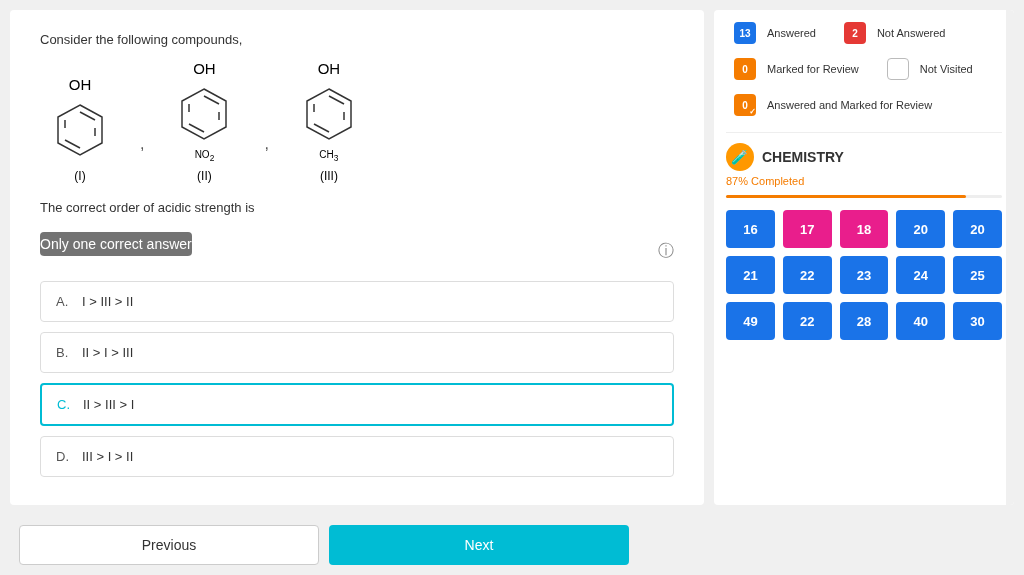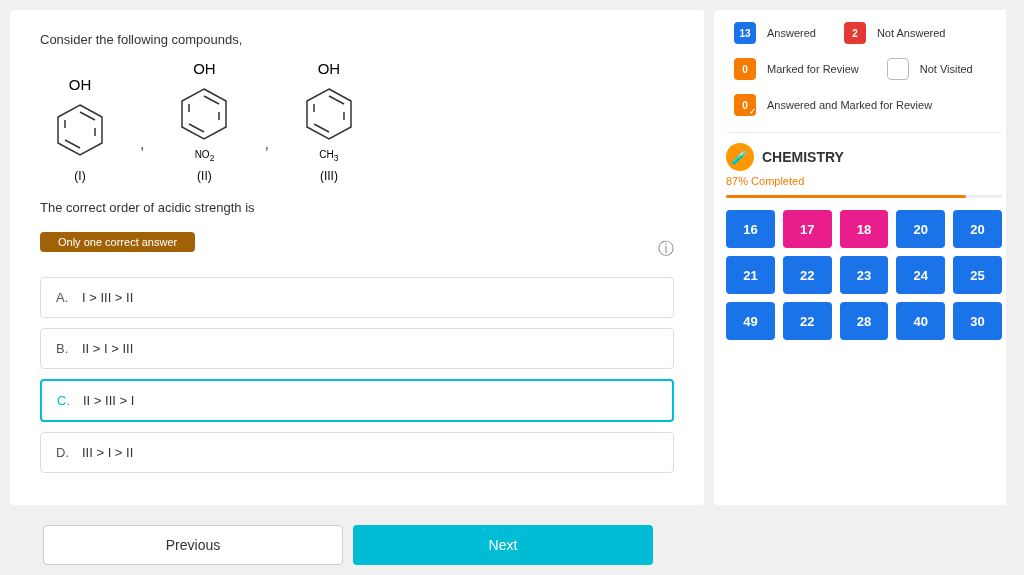--- a/index.html
+++ b/index.html
@@ -60,24 +60,24 @@
       height: 70px;
     }
 
     .substituent {
       font-size: 15px;
       margin-bottom: 2px;
       text-align: center;
     }
 
     .only-one-badge {
-      background: #a16207;
+      background: #737373;
       color: #fff;
-      font-size: 11px;
-      padding: 4px 18px;
+      font-size: 14px;
+      padding: 4px 0;
       border-radius: 4px;
       display: inline-block;
       margin-bottom: 15px;
     }
 
     .info-icon {
       float: right;
       color: #888;
       font-size: 16px;
       cursor: pointer;
@@ -252,21 +252,21 @@
     .btn-prev {
       flex: 1;
       padding: 11px;
       border: 1px solid #ccc;
       background: #fff;
       border-radius: 4px;
       font-size: 14px;
       cursor: pointer;
       color: #333;
       max-width: 300px;
-      margin-left: 28px;
+      margin-left: 4px;
     }
 
     .btn-next {
       flex: 1;
       padding: 12px;
       border: none;
       background: #00bcd4;
       border-radius: 4px;
       font-size: 14px;
       cursor: pointer;

